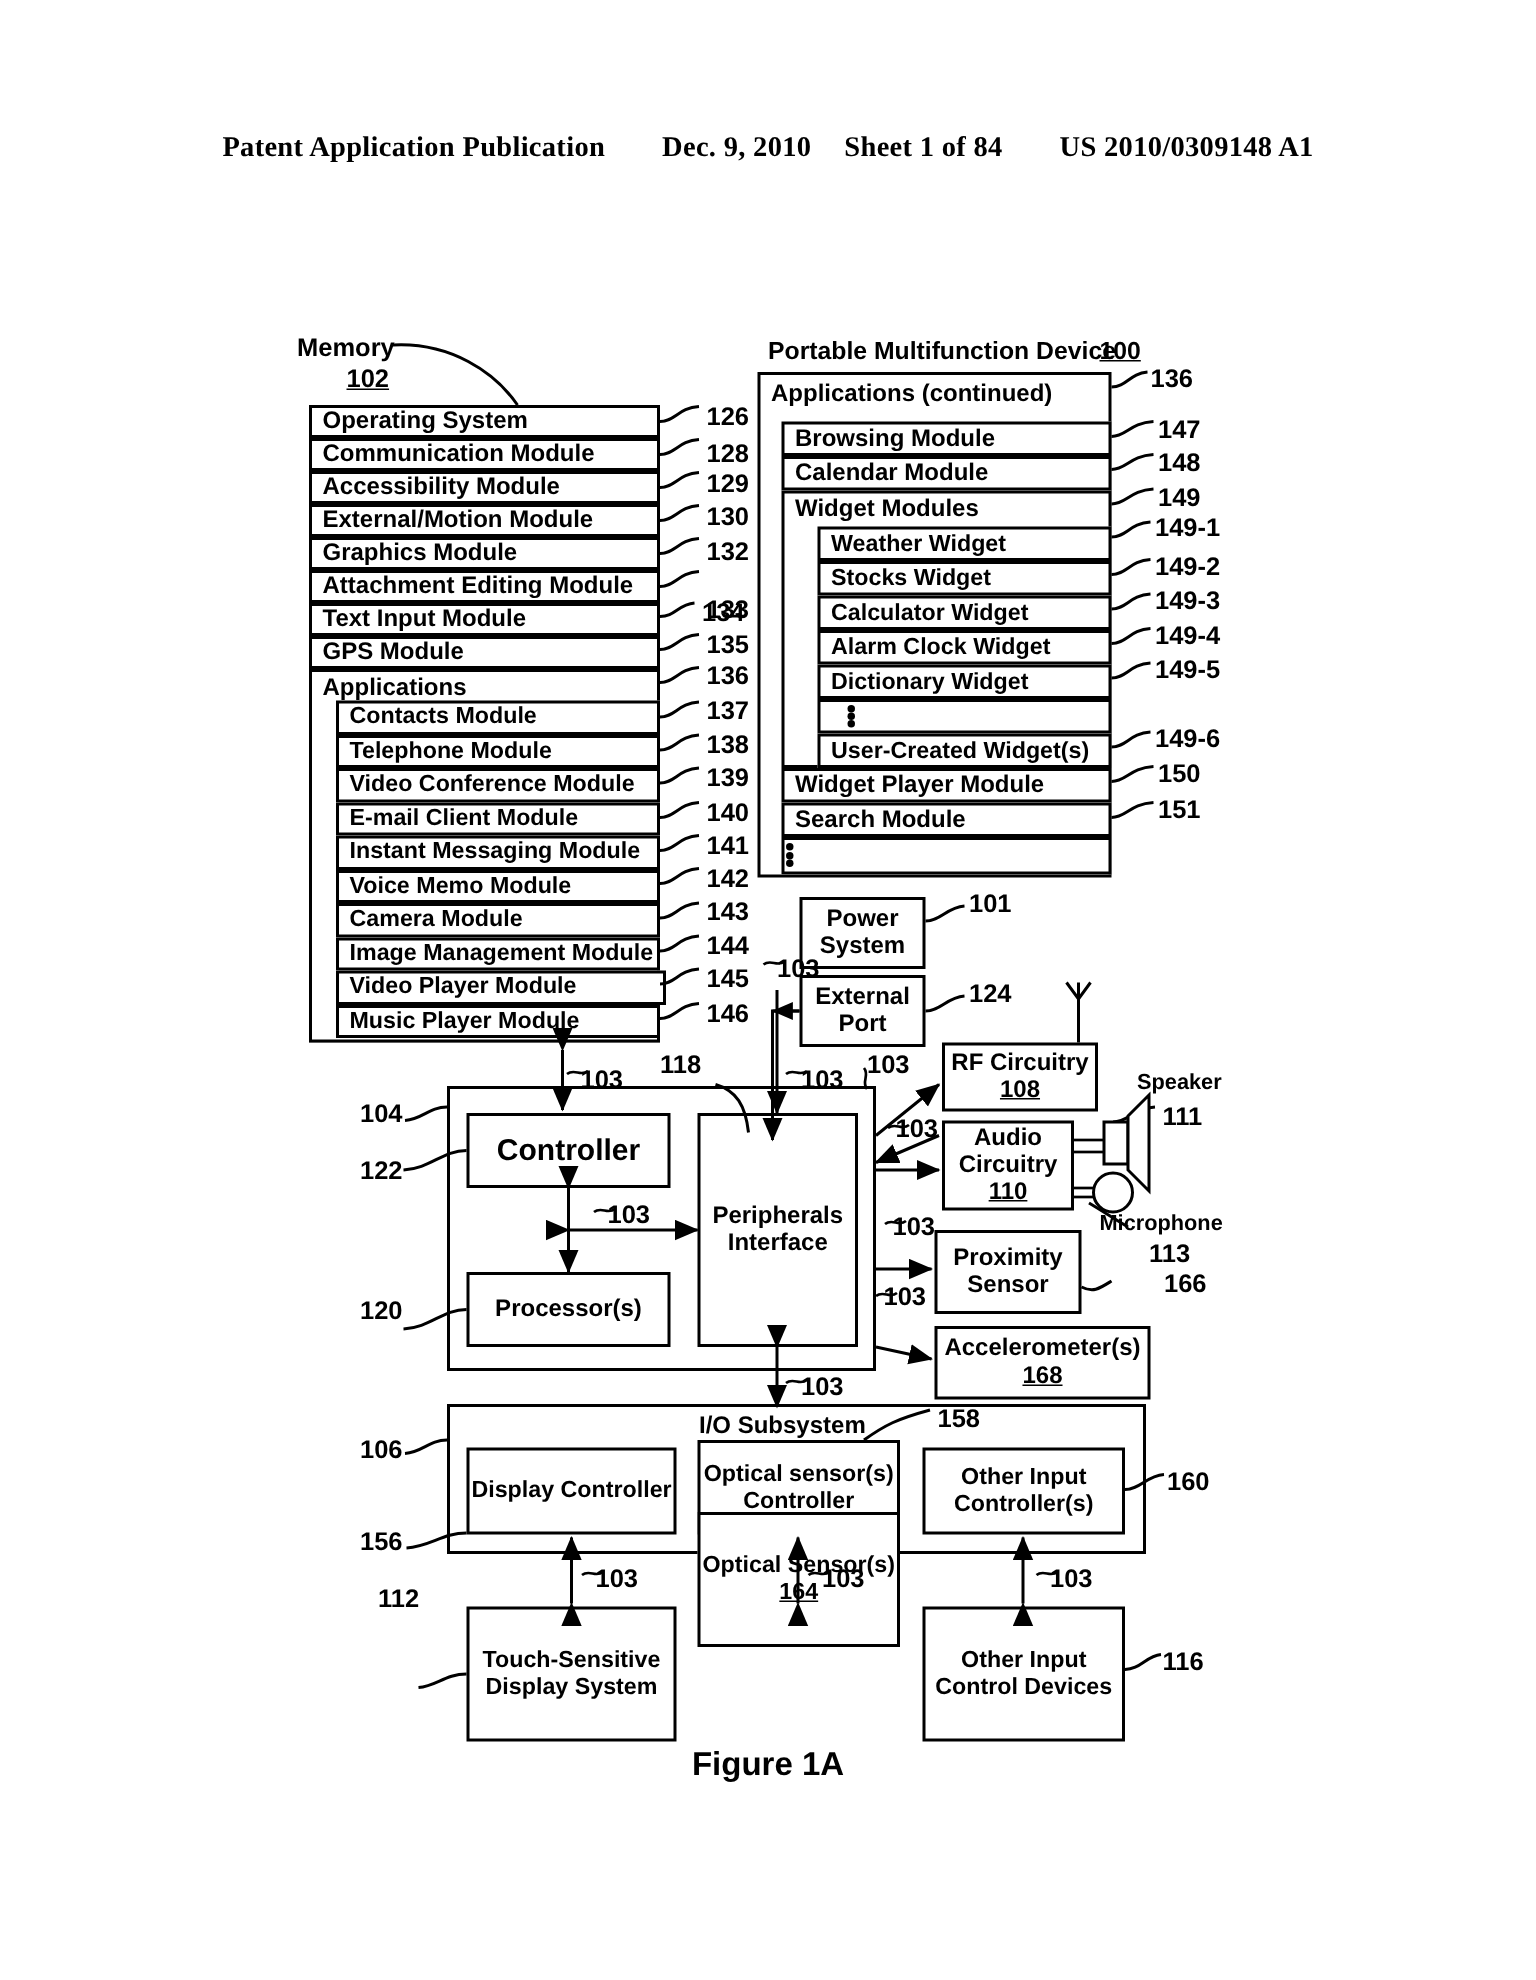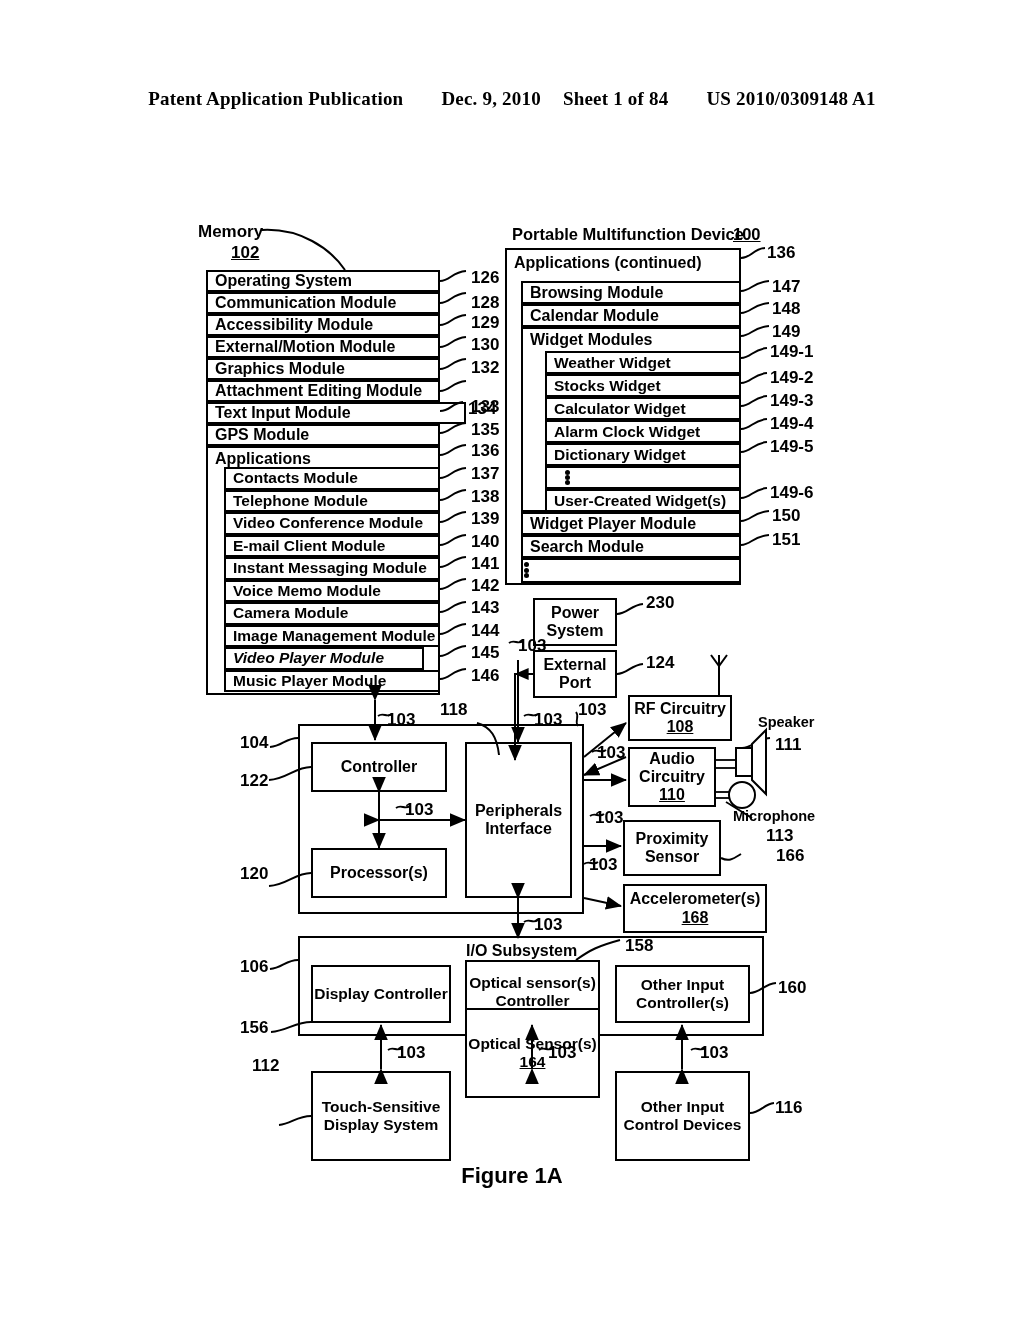--- a/index.html
+++ b/index.html
@@ -125,21 +125,21 @@
 </div>
 <div class="box leftlabel row-os" style="left:206px; top:336px; width:234px; height:22px;">
   <span>External/Motion Module</span>
 </div>
 <div class="box leftlabel row-os" style="left:206px; top:358px; width:234px; height:22px;">
   <span>Graphics Module</span>
 </div>
 <div class="box leftlabel row-os" style="left:206px; top:380px; width:234px; height:22px;">
   <span>Attachment Editing Module</span>
 </div>
-<div class="box leftlabel row-os" style="left:206px; top:402px; width:260px; height:22px;">
+<div class="box leftlabel row-os" style="left:206px; top:402px; width:234px; height:22px;">
   <span>Text Input Module</span>
 </div>
 <div class="box leftlabel row-os" style="left:206px; top:424px; width:234px; height:22px;">
   <span>GPS Module</span>
 </div>
 
 <div class="box leftlabel row-os" style="left:206px; top:446px; width:234px; height:249px; align-items:flex-start; padding-top:2px;">
   <span>Applications</span>
 </div>
 
@@ -160,21 +160,21 @@
 </div>
 <div class="box leftlabel row-sub" style="left:224px; top:579.5px; width:216px; height:22.5px;text-align:right;">
   <span>Voice Memo Module</span>
 </div>
 <div class="box leftlabel row-sub" style="left:224px; top:602px; width:216px; height:22.5px;">
   <span>Camera Module</span>
 </div>
 <div class="box leftlabel row-sub" style="left:224px; top:624.5px; width:216px; height:22.5px;">
   <span>Image Management Module</span>
 </div>
-<div class="box leftlabel row-sub" style="left:224px; top:647px; width:200px; height:22.5px;font-style:italic;">
+<div class="box leftlabel row-sub" style="left:224px; top:647px; width:220px; height:22.5px;">
   <span>Video Player Module</span>
 </div>
 <div class="box leftlabel row-sub" style="left:224px; top:669.5px; width:216px; height:22.5px;">
   <span>Music Player Module</span>
 </div>
 
 <div class="refnum" style="left:471px; top:268px;">126</div>
 <div class="refnum" style="left:471px; top:293px;">128</div>
 <div class="refnum" style="left:471px; top:313px;">129</div>
 <div class="refnum" style="left:471px; top:335px;">130</div>
@@ -260,21 +260,21 @@
 <div class="refnum" style="left:770px; top:391px;">149-3</div>
 <div class="refnum" style="left:770px; top:414px;">149-4</div>
 <div class="refnum" style="left:770px; top:437px;">149-5</div>
 <div class="refnum" style="left:770px; top:483px;">149-6</div>
 <div class="refnum" style="left:772px; top:506px;">150</div>
 <div class="refnum" style="left:772px; top:530px;">151</div>
 
 <div class="box ctr" style="left:533px; top:598px; width:84px; height:48px; font-size:16px;">
   <span>Power System</span>
 </div>
-<div class="refnum" style="left:646px; top:593px;">230</div>
+<div class="refnum" style="left:646px; top:593px;">101</div>
 
 <div class="box ctr" style="left:533px; top:650px; width:84px; height:48px; font-size:16px;">
   <span>External Port</span>
 </div>
 <div class="refnum" style="left:646px; top:653px;">124</div>
 
 <div class="box ctr" style="left:628px; top:695px; width:104px; height:46px; flex-direction:column; font-size:16px;">
   <span>RF Circuitry</span>
   <span class="und">108</span>
 </div>
@@ -298,21 +298,21 @@
 <div class="box ctr" style="left:623px; top:884px; width:144px; height:49px; flex-direction:column; font-size:16px;">
   <span>Accelerometer(s)</span>
   <span class="und">168</span>
 </div>
 
 <div class="box" style="left:298px; top:724px; width:286px; height:190px;"></div>
 <div class="refnum" style="left:240px; top:733px;">104</div>
 <div class="refnum" style="left:240px; top:771px;">122</div>
 <div class="refnum" style="left:240px; top:864px;">120</div>
 
-<div class="box ctr" style="left:311px; top:742px; width:136px; height:50px; font-size:16px;">
+<div class="box ctr" style="left:311px; top:742px; width:136px; height:50px; font-size:20px;">
   <span>Controller</span>
 </div>
 <div class="box ctr" style="left:311px; top:848px; width:136px; height:50px; font-size:16px;">
   <span>Processor(s)</span>
 </div>
 <div class="box ctr" style="left:465px; top:742px; width:107px; height:156px; flex-direction:column; font-size:16px;">
   <span>Peripherals Interface</span>
 </div>
 <div class="refnum" style="left:440px; top:700px;">118</div>
 

